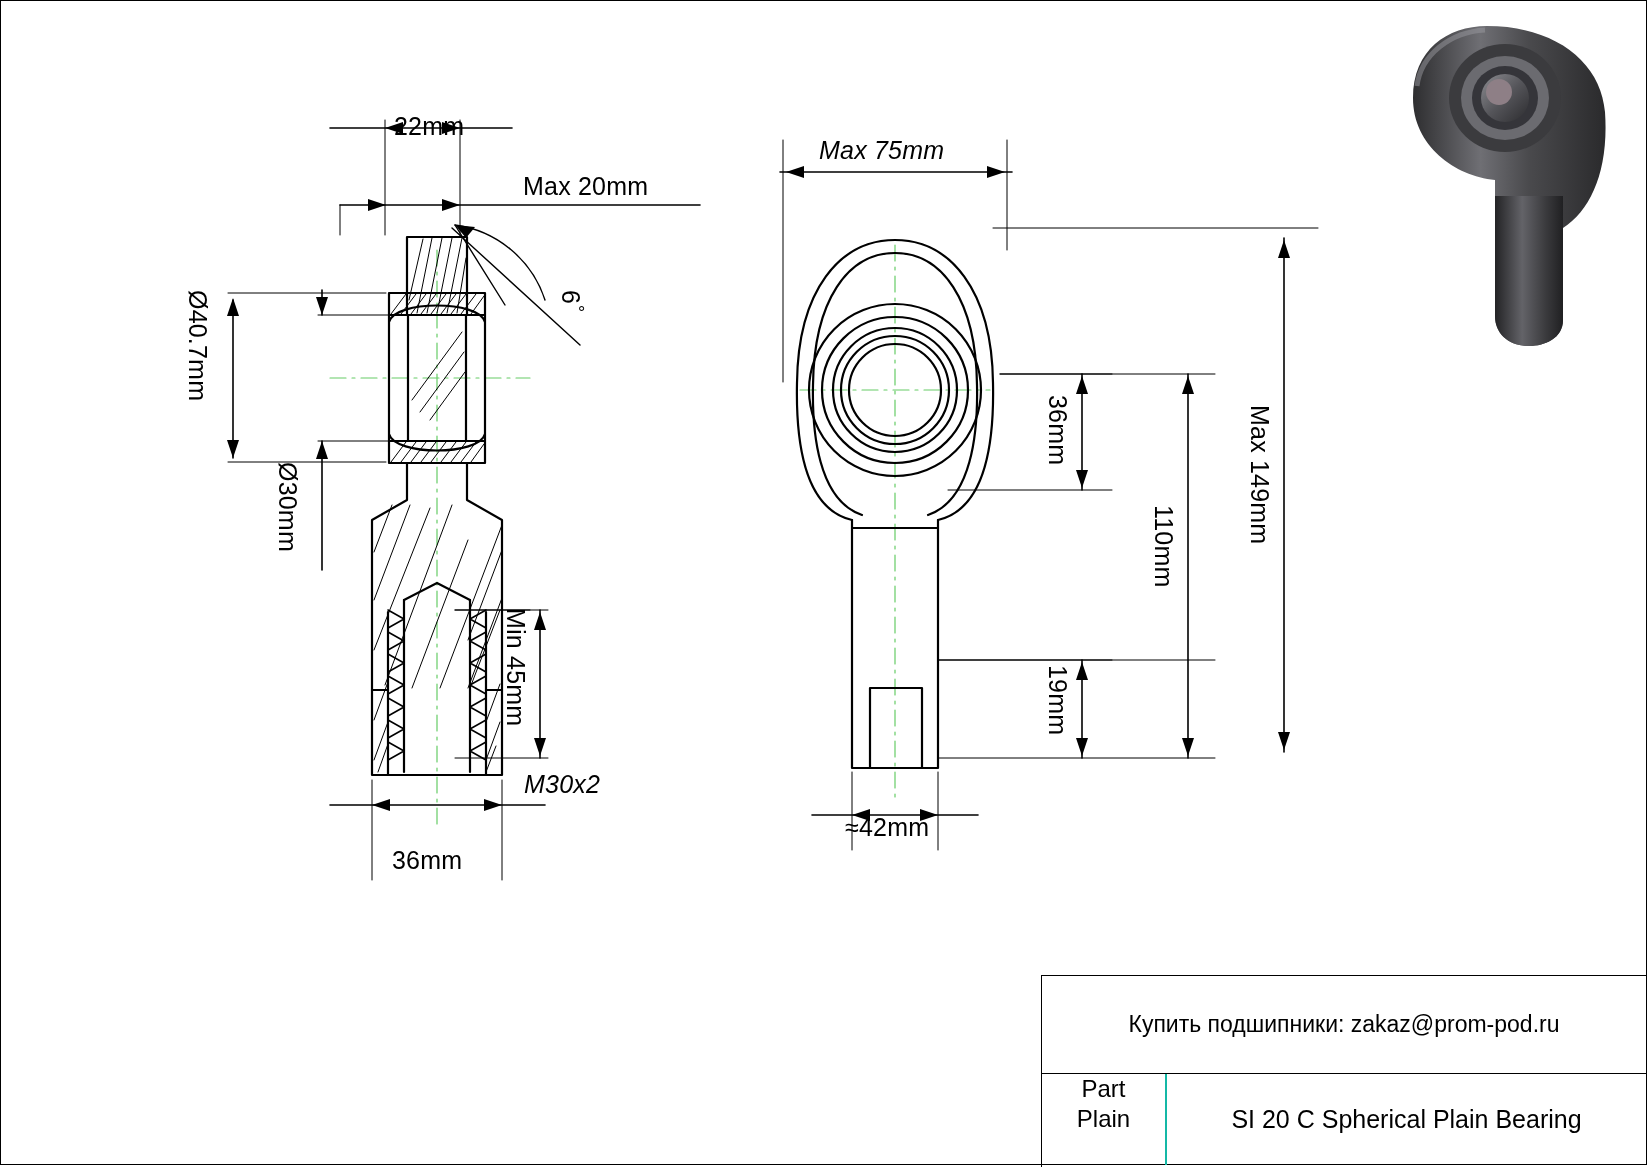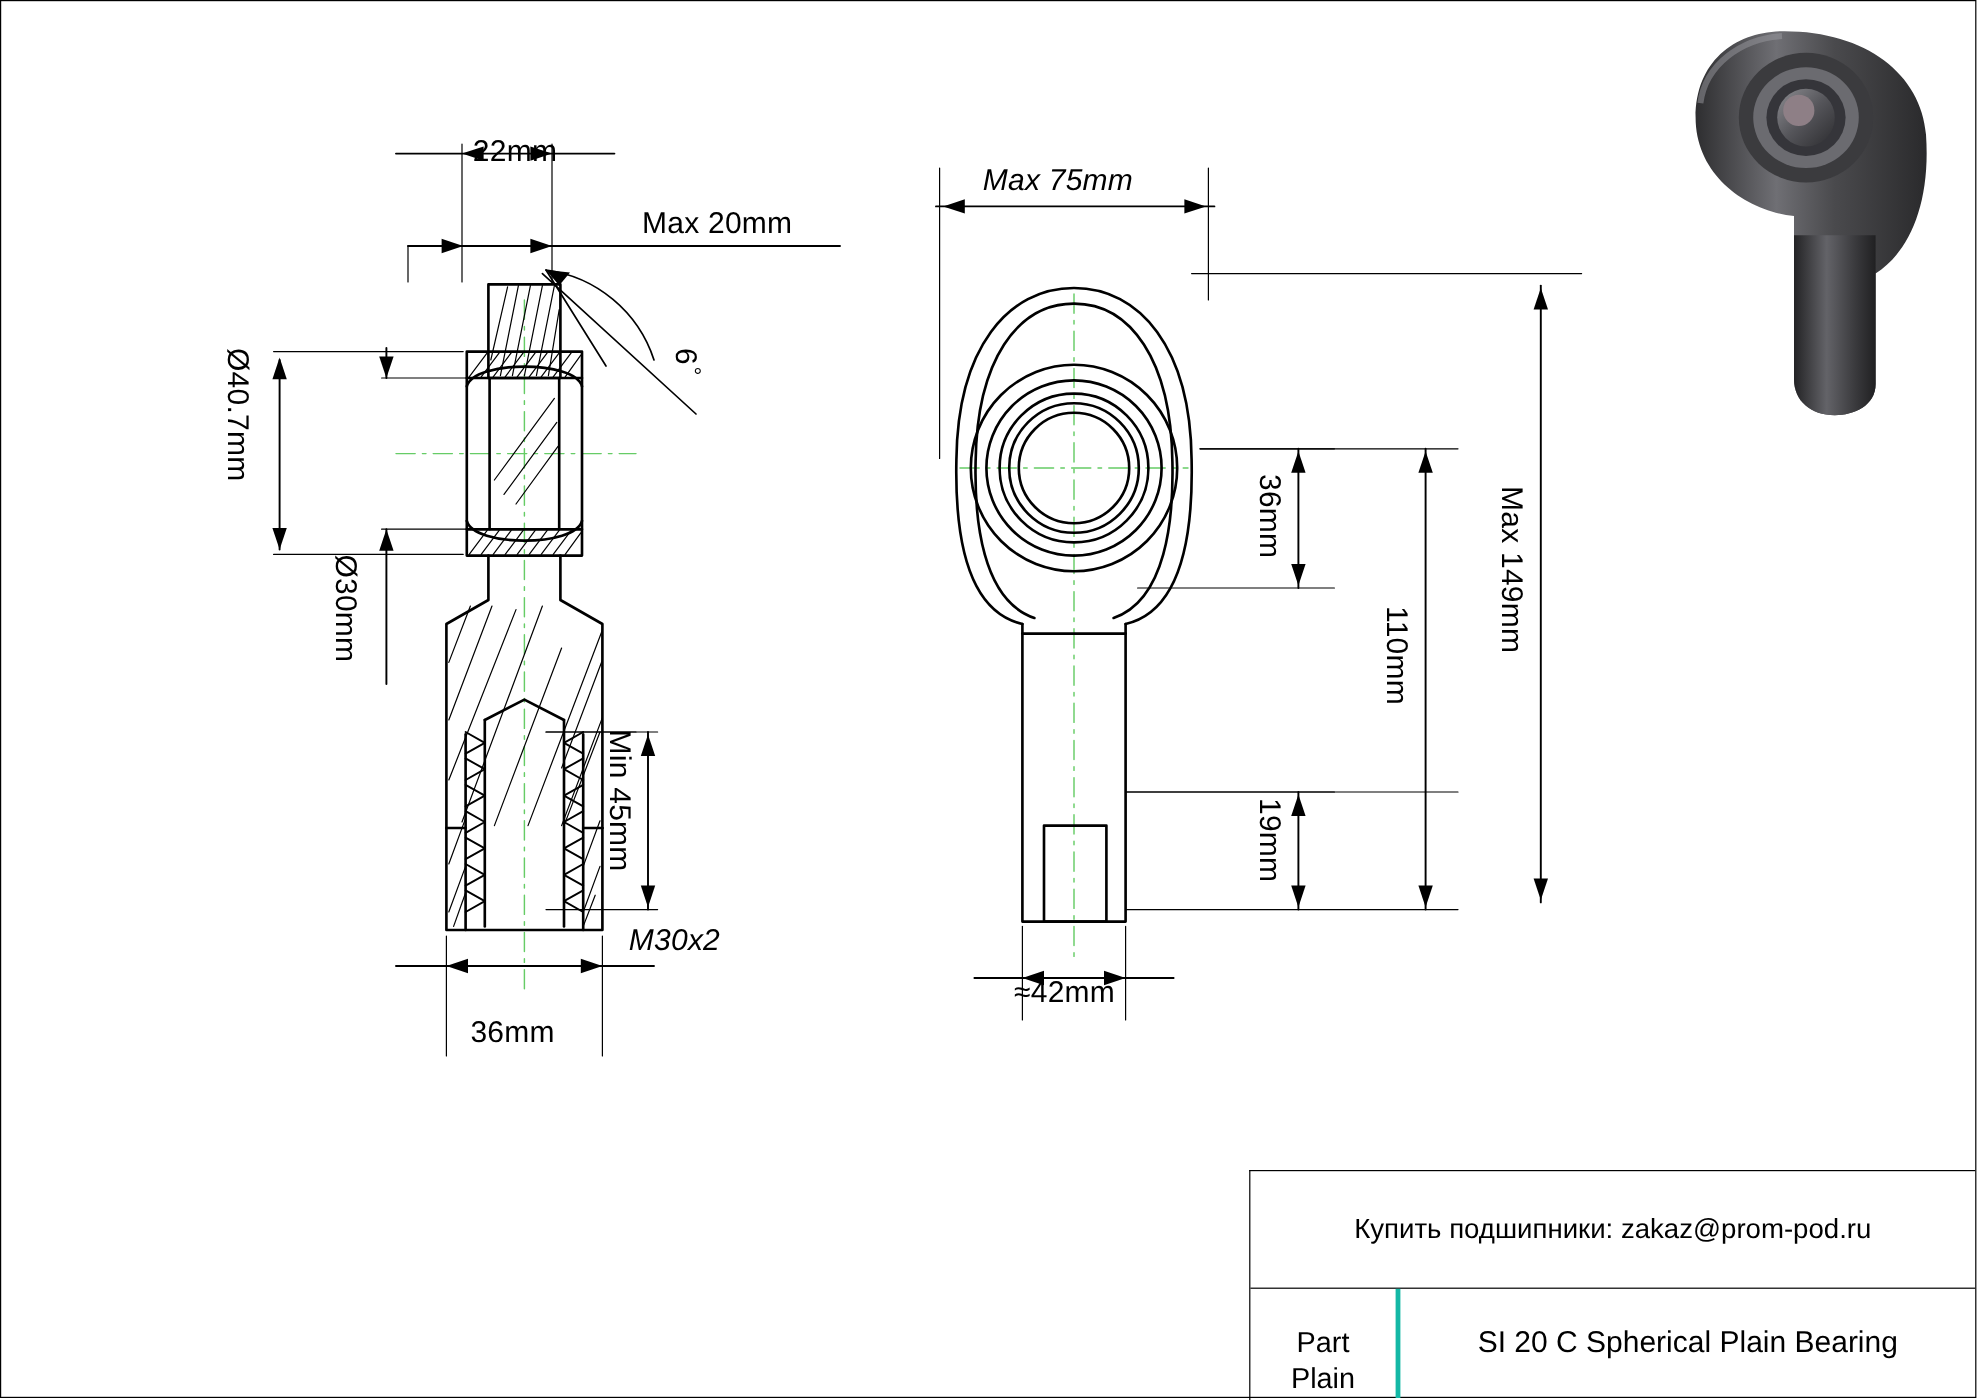--- a/index.html
+++ b/index.html
@@ -39,22 +39,22 @@
     border-bottom:1px solid #000;
     box-sizing:border-box;
   }
   .tb-top span{font-size:23px;}
   .tb-bottom{
     height:91px;display:flex;
     box-sizing:border-box;
   }
   .tb-cell-label{
     width:125px;
-    border-right:4px solid #14b8a6;
-    display:flex;flex-direction:column;align-items:center;justify-content:flex-end;
+    border-right:2px solid #14b8a6;
+    display:flex;flex-direction:column;align-items:center;justify-content:flex-start;
     font-size:24px;line-height:1.25;
     box-sizing:border-box;
   }
   .tb-cell-value{
     flex:1;
     display:flex;align-items:center;justify-content:center;
     font-size:25px;
     box-sizing:border-box;
   }
   .photo{
@@ -299,21 +299,21 @@
   <path d="M100 176 L168 176 L168 300 C168 318 150 326 134 326 C114 326 100 314 100 296 Z" fill="url(#gshank)"></path>
   <ellipse cx="110" cy="78" rx="56" ry="54" fill="#3b3b3e"></ellipse>
   <ellipse cx="110" cy="78" rx="44" ry="42" fill="#6b6b70"></ellipse>
   <ellipse cx="110" cy="78" rx="33" ry="32" fill="#35353a"></ellipse>
   <ellipse cx="110" cy="78" rx="24" ry="24" fill="url(#gbore)"></ellipse>
   <ellipse cx="104" cy="72" rx="13" ry="13" fill="#8e7f86"></ellipse>
   <path d="M22 66 C26 34 56 12 90 10" stroke="#9a9aa0" stroke-width="5" fill="none" opacity="0.5"></path>
 </svg>
 
 <div class="lbl" style="left:394px;top:112px;">22mm</div>
-<div class="lbl" style="left:523px;top:172px;margin-left:12px;">Max 20mm</div>
+<div class="lbl" style="left:523px;top:172px;">Max 20mm</div>
 <div class="lbl rot" style="left:585px;top:290px;transform:rotate(90deg);">6</div>
 <div class="lbl" style="left:578px;top:303px;font-size:18px;">°</div>
 <div class="lbl rot" style="left:212px;top:290px;transform:rotate(90deg);">Ø40.7mm</div>
 <div class="lbl rot" style="left:302px;top:462px;transform:rotate(90deg);">Ø30mm</div>
 <div class="lbl rot" style="left:530px;top:608px;transform:rotate(90deg);">Min 45mm</div>
 <div class="lbl" style="left:524px;top:770px;font-style:italic;">M30x2</div>
 <div class="lbl" style="left:392px;top:846px;">36mm</div>
 
 <div class="lbl" style="left:819px;top:136px;font-style:italic;">Max 75mm</div>
 <div class="lbl rot" style="left:1072px;top:395px;transform:rotate(90deg);">36mm</div>

